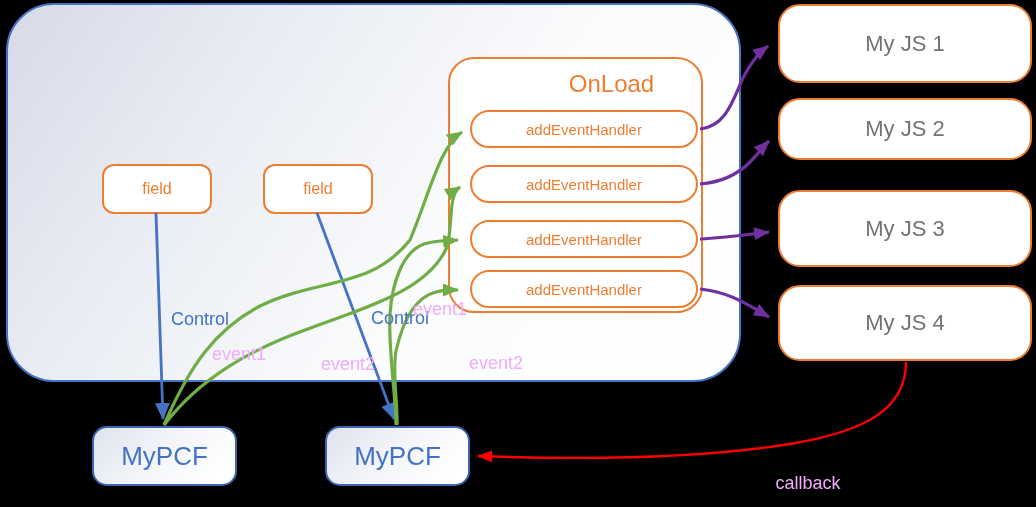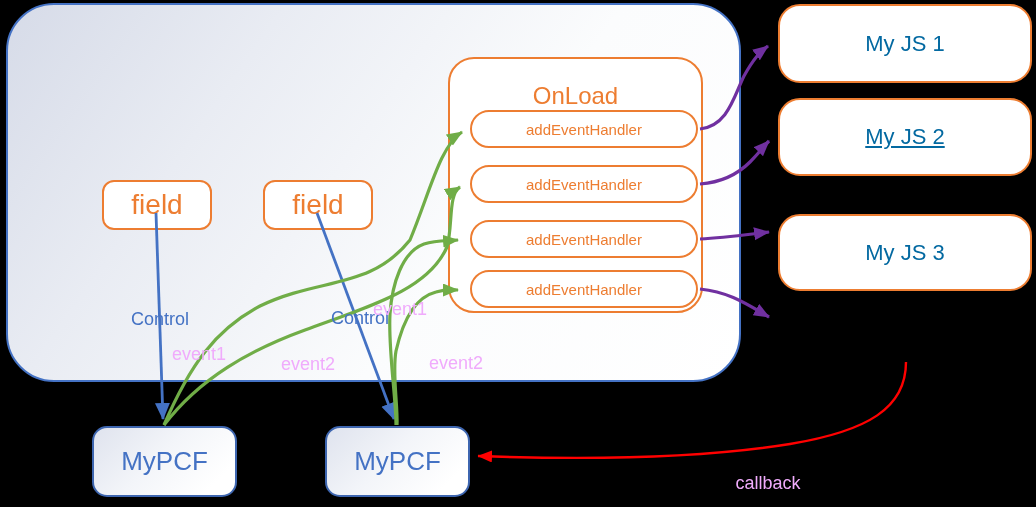--- a/index.html
+++ b/index.html
@@ -36,48 +36,49 @@
     position: absolute;
     top: 17px; left: 0;
     width: 100%;
     text-align: center;
     color: #2F5FA8;
     font-size: 23px;
     z-index: 2;
   }
   
   .field-box {
-    top: 180px;
+    top: 164px;
     width: 110px; height: 50px;
     border: 2.5px solid #ED7D31;
     border-radius: 12px;
     background: #ffffff;
     color: #ED7D31;
-    font-size: 28px;
+    font-size: 16px;
     z-index: 2;
   }
   .field-1 { left: 102px; }
   .field-2 { left: 263px; }
   
   .onload-box {
     left: 448px; top: 57px;
     width: 255px; height: 256px;
     border: 2.5px solid #ED7D31;
     border-radius: 26px;
     background: #ffffff;
     z-index: 2;
   }
   .onload-title {
     position: absolute;
-    top: 82px; left: 448px;
+    top: 70px; left: 448px;
     width: 255px;
     text-align: center;
     color: #ED7D31;
     font-size: 24px;
     z-index: 3;
+    padding-left: 36px;
   }
   .pill {
     left: 470px;
     width: 228px; height: 38px;
     border: 2.5px solid #ED7D31;
     border-radius: 19px;
     background: #ffffff;
     color: #ED7D31;
     font-size: 15px;
     z-index: 3;
@@ -86,32 +87,32 @@
   .pill-2 { top: 165px; }
   .pill-3 { top: 220px; }
   .pill-4 { top: 270px; }
   
   .myjs-box {
     left: 778px;
     width: 254px;
     border: 2.5px solid #ED7D31;
     border-radius: 22px;
     background: #ffffff;
-    color: #0369a1;
+    color: #737373;
     font-size: 22px;
     z-index: 2;
   }
   .myjs-1 { top: 4px;   height: 79px; }
-  .myjs-2 { top: 98px;  height: 78px; text-decoration: underline; }
-  .myjs-3 { top: 190px; height: 77px; margin-top: 24px; }
+  .myjs-2 { top: 98px;  height: 62px; }
+  .myjs-3 { top: 190px; height: 77px; }
   .myjs-4 { top: 285px; height: 76px; }
   
   .mypcf-box {
     top: 426px;
-    width: 145px; height: 71px;
+    width: 145px; height: 60px;
     border: 2.5px solid #3E66B0;
     border-radius: 15px;
     background: linear-gradient(135deg, #dfe3ee 0%, #f3f5f9 45%, #ffffff 85%);
     color: #4472C4;
     font-size: 26px;
     z-index: 2;
   }
   .mypcf-left  { left: 92px; }
   .mypcf-right { left: 325px; }
   
@@ -121,20 +122,21 @@
     z-index: 5;
     pointer-events: none;
   }
   
   .edge-label {
     position: absolute;
     transform: translate(-50%, -50%);
     font-size: 18px;
     white-space: nowrap;
     z-index: 6;
+    margin-left: 40px;
   }
   .lbl-blue  { color: #4472C4; }
   .lbl-green { color: #f0abfc; }
   .lbl-control-left  { left: 160px; top: 319px; }
   .lbl-event1-left   { left: 199px; top: 354px; }
   .lbl-event2-left   { left: 308px; top: 364px; }
   .lbl-control-right { left: 360px; top: 318px; z-index: 5; }
   .lbl-event1-right  { left: 400px; top: 309px; }
   .lbl-event2-right  { left: 456px; top: 363px; }
   .lbl-callback      { left: 768px; top: 483px; }
@@ -152,20 +154,21 @@
   <div class="box onload-box"></div>
   <div class="onload-title">OnLoad</div>
   <div class="box pill pill-1">addEventHandler</div>
   <div class="box pill pill-2">addEventHandler</div>
   <div class="box pill pill-3">addEventHandler</div>
   <div class="box pill pill-4">addEventHandler</div>
 
   <div class="box myjs-box myjs-1">My JS 1</div>
   <div class="box myjs-box myjs-2">My JS 2</div>
   <div class="box myjs-box myjs-3">My JS 3</div>
+  <div class="box myjs-box myjs-4">My JS 4</div>
 
   <div class="box mypcf-box mypcf-left">MyPCF</div>
   <div class="box mypcf-box mypcf-right">MyPCF</div>
 
   <svg class="arrows" width="1036" height="507" viewBox="0 0 1036 507">
     <defs>
       <marker id="mBlue" markerUnits="userSpaceOnUse" markerWidth="20" markerHeight="17" refX="16" refY="7.5" orient="auto">
         <path d="M0,0 L17,7.5 L0,15 Z" fill="#4472C4"></path>
       </marker>
       <marker id="mGreen" markerUnits="userSpaceOnUse" markerWidth="19" markerHeight="15" refX="15" refY="6.5" orient="auto">

